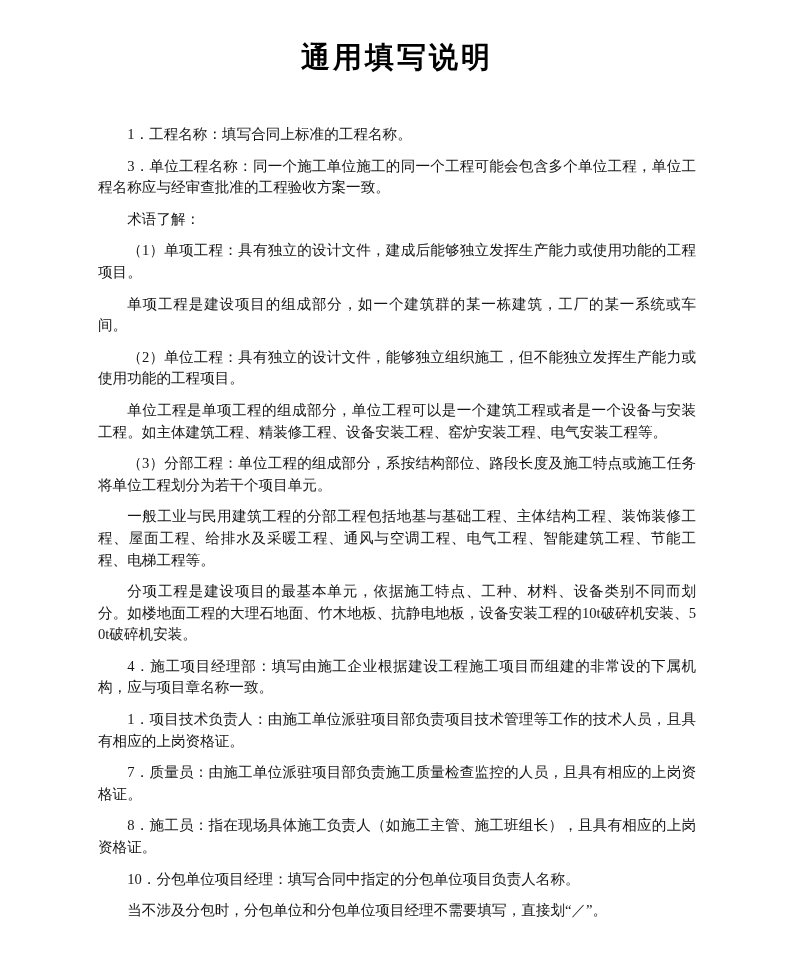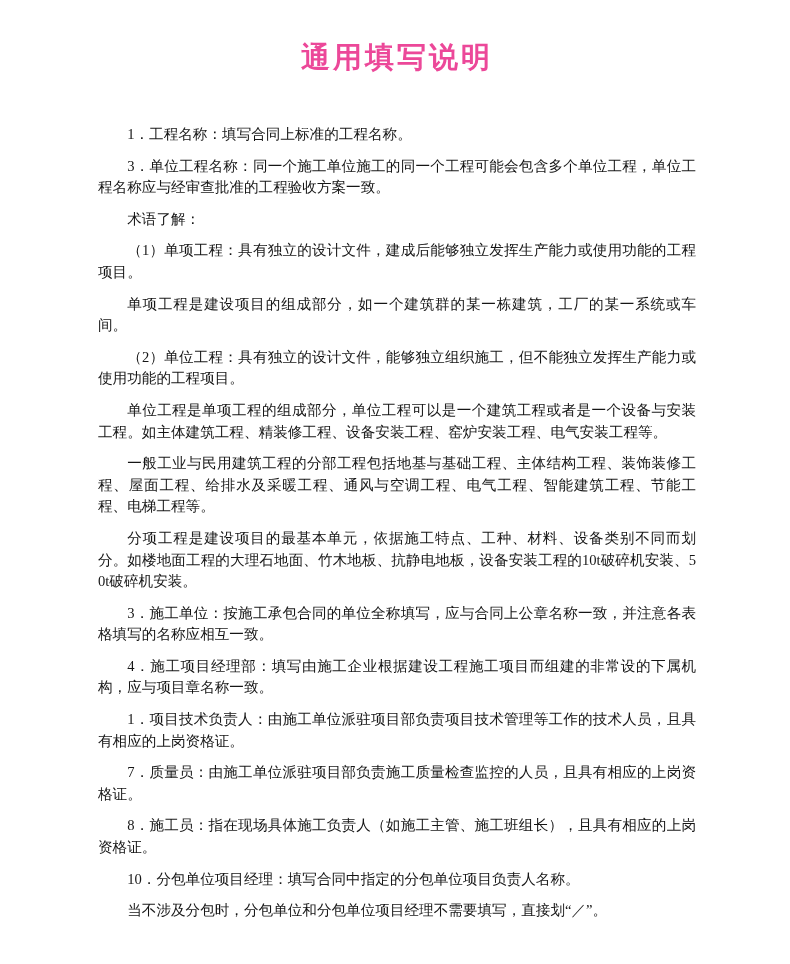--- a/index.html
+++ b/index.html
@@ -18,21 +18,21 @@
     box-sizing: border-box;
     padding: 30px 84px 20px 88px;
     overflow: hidden;
   }
   .doc-title {
     text-align: center;
     font-size: 29px;
     font-weight: bold;
     letter-spacing: 3px;
     margin: 8px 0 46px 0;
-    color: #ec4899;
+    color: #000000;
   }
   .doc-body p {
     margin: 10px;
     font-size: 14.6px;
     line-height: 21.6px;
     text-align: justify;
     text-indent: 2em;
     word-break: break-all;
   }
 </style>
@@ -42,23 +42,23 @@
 <div class="page">
   <h1 class="doc-title">通用填写说明</h1>
   <div class="doc-body">
     <p>1．工程名称：填写合同上标准的工程名称。</p>
     <p>3．单位工程名称：同一个施工单位施工的同一个工程可能会包含多个单位工程，单位工程名称应与经审查批准的工程验收方案一致。</p>
     <p>术语了解：</p>
     <p>（1）单项工程：具有独立的设计文件，建成后能够独立发挥生产能力或使用功能的工程项目。</p>
     <p>单项工程是建设项目的组成部分，如一个建筑群的某一栋建筑，工厂的某一系统或车间。</p>
     <p>（2）单位工程：具有独立的设计文件，能够独立组织施工，但不能独立发挥生产能力或使用功能的工程项目。</p>
     <p>单位工程是单项工程的组成部分，单位工程可以是一个建筑工程或者是一个设备与安装工程。如主体建筑工程、精装修工程、设备安装工程、窑炉安装工程、电气安装工程等。</p>
+    <p>（3）分部工程：单位工程的组成部分，系按结构部位、路段长度及施工特点或施工任务将单位工程划分为若干个项目单元。</p>
     <p>一般工业与民用建筑工程的分部工程包括地基与基础工程、主体结构工程、装饰装修工程、屋面工程、给排水及采暖工程、通风与空调工程、电气工程、智能建筑工程、节能工程、电梯工程等。</p>
     <p>分项工程是建设项目的最基本单元，依据施工特点、工种、材料、设备类别不同而划分。如楼地面工程的大理石地面、竹木地板、抗静电地板，设备安装工程的10t破碎机安装、50t破碎机安装。</p>
-    <p>3．施工单位：按施工承包合同的单位全称填写，应与合同上公章名称一致，并注意各表格填写的名称应相互一致。</p>
     <p>4．施工项目经理部：填写由施工企业根据建设工程施工项目而组建的非常设的下属机构，应与项目章名称一致。</p>
     <p>1．项目技术负责人：由施工单位派驻项目部负责项目技术管理等工作的技术人员，且具有相应的上岗资格证。</p>
     <p>7．质量员：由施工单位派驻项目部负责施工质量检查监控的人员，且具有相应的上岗资格证。</p>
     <p>8．施工员：指在现场具体施工负责人（如施工主管、施工班组长），且具有相应的上岗资格证。</p>
     <p>10．分包单位项目经理：填写合同中指定的分包单位项目负责人名称。</p>
     <p>当不涉及分包时，分包单位和分包单位项目经理不需要填写，直接划“／”。</p>
 
   </div>
 </div>
 

